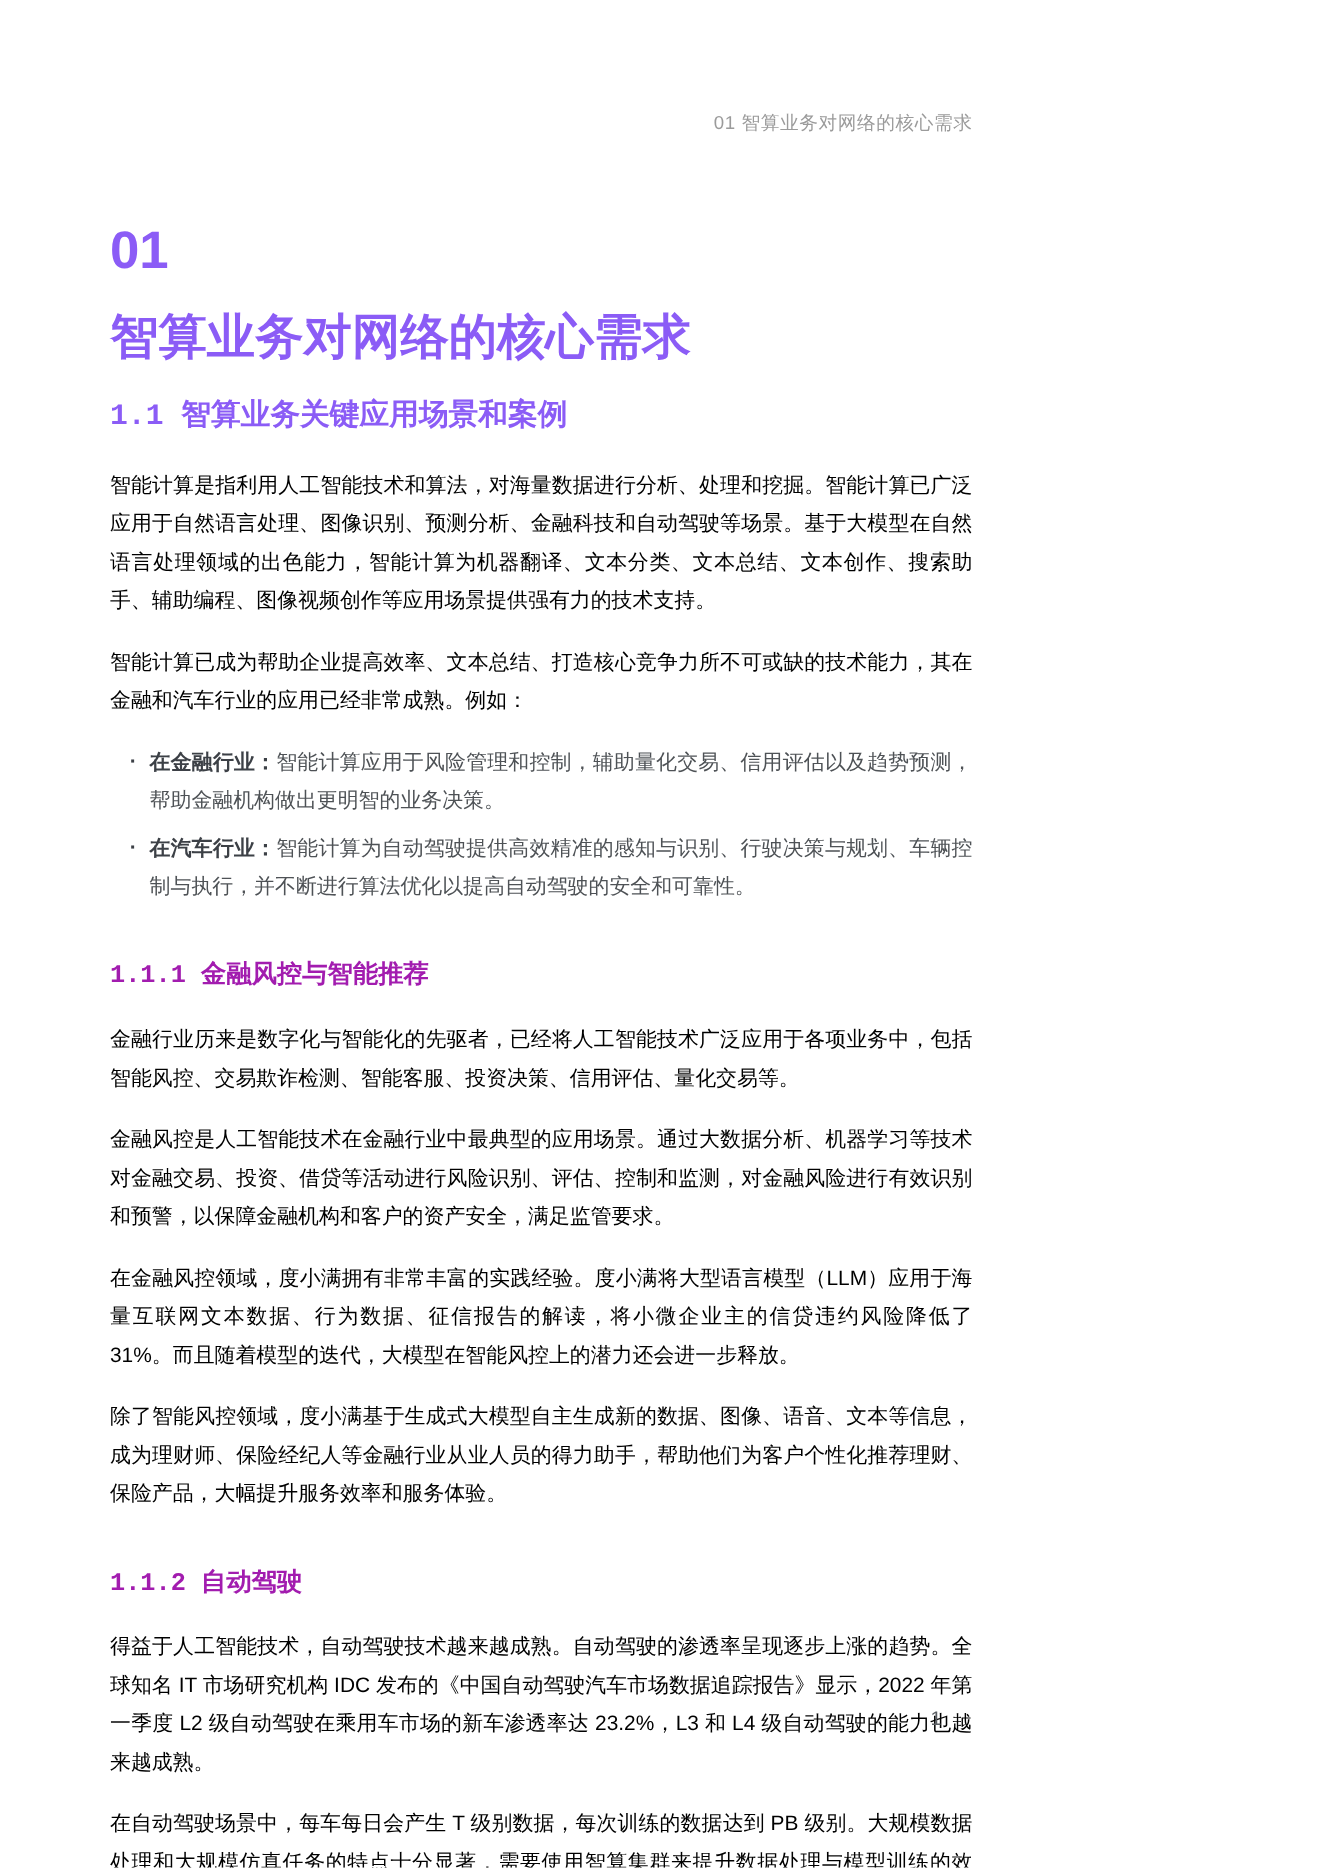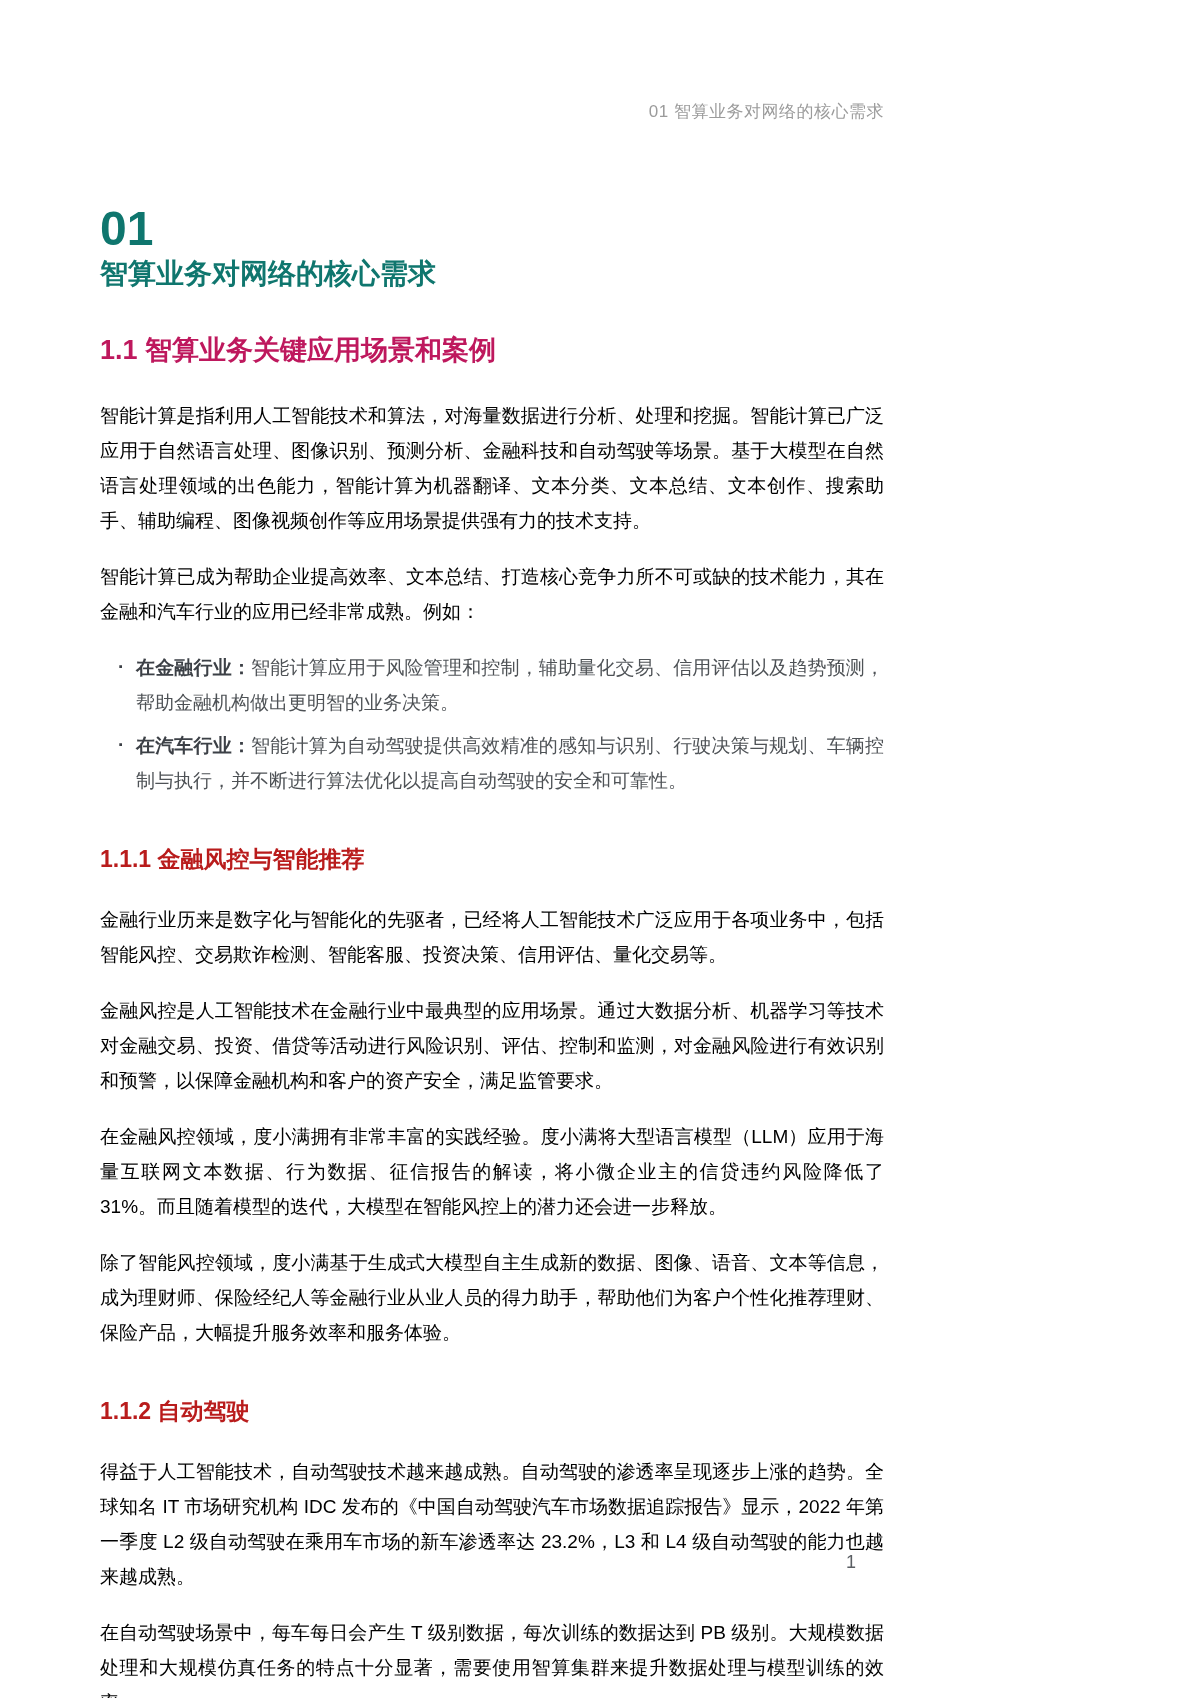--- a/index.html
+++ b/index.html
@@ -19,44 +19,47 @@
   }
   .running-header {
     padding-top: 100px;
     text-align: right;
     font-size: 17px;
     color: #9b9b9b;
     letter-spacing: 0.5px;
   }
   .chapter {
     margin-top: 80px;
-    color: #0f766e;
+    color: #8b5cf6;
   }
   .chapter-number {
     font-size: 48px;
     font-weight: 700;
     line-height: 1.1;
   }
   .chapter-title {
-    font-size: 28px;
+    font-size: 44px;
     font-weight: 700;
     line-height: 1.25;
+    margin-top: 23px;
   }
   .section-heading {
-    margin-top: 41px;
+    margin-top: 24px;
     font-size: 27px;
     font-weight: 700;
-    color: #be185d;
+    color: #8b5cf6;
+    font-family: Liberation Mono, monospace;
   }
   .subsection-heading {
     margin-top: 46px;
     margin-bottom: 27px;
     font-size: 23px;
     font-weight: 700;
-    color: #b91c1c;
+    color: #a21caf;
+    font-family: Liberation Mono, monospace;
   }
   .body-block {
     margin-top: 30px;
   }
   .body-para {
     font-size: 19px;
     line-height: 35px;
     color: #000000;
     text-align: justify;
     margin: 0 0 21px 0;

